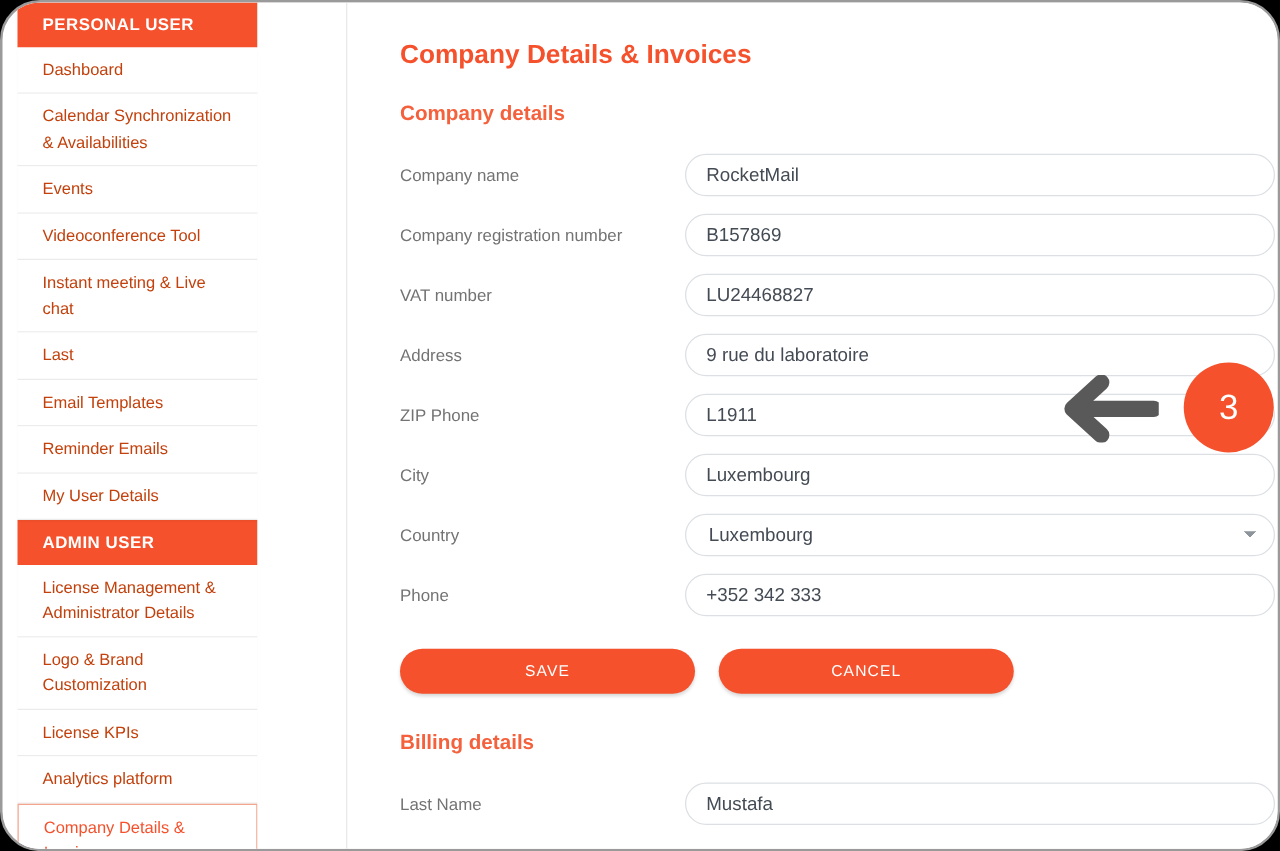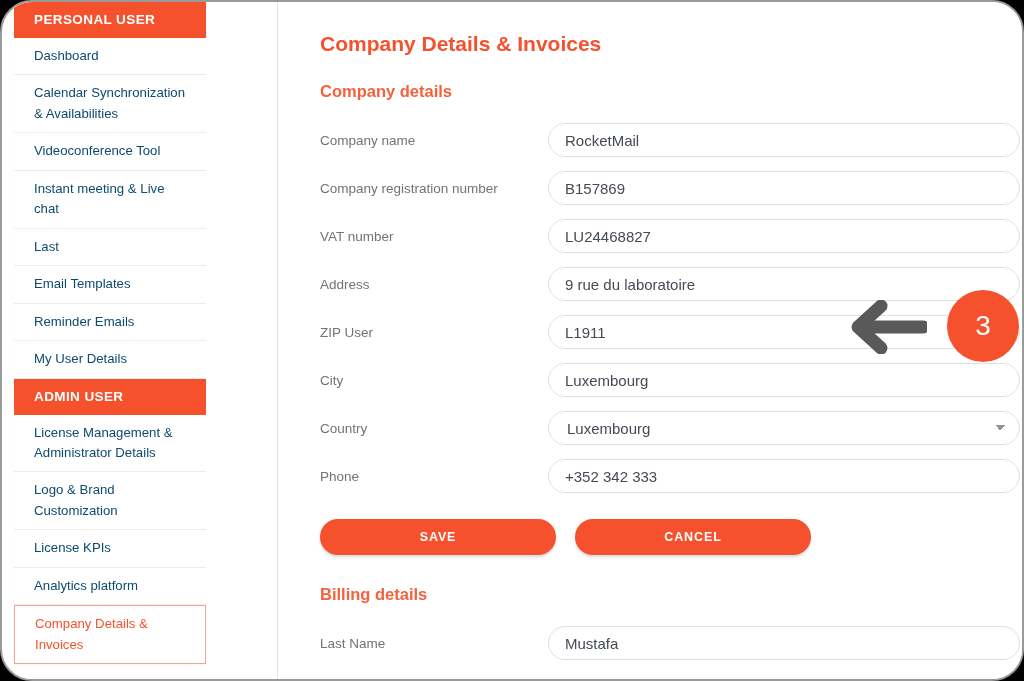--- a/index.html
+++ b/index.html
@@ -46,21 +46,21 @@
     white-space: nowrap;
   }
 
   .side-item {
     position: relative;
     min-height: 37px;
     display: flex;
     align-items: center;
     padding: 8px 14px 8px 20px;
     font-size: 13.2px;
-    color: #0c4a6e;
+    color: #c2410c;
     line-height: 1.55;
     background: #ffffff;
     border-bottom: 1px solid #ececec;
     box-shadow: 0 1px 2px rgba(0,0,0,0.05);
   }
 
   .side-item.selected {
     color: #F4512C;
     border: 1px solid #F4A58E;
     border-bottom: 1px solid #F4A58E;
@@ -164,21 +164,21 @@
 
   .pill-button {
     width: 236px;
     height: 36px;
     border: none;
     border-radius: 20px;
     background: #F4512C;
     color: #ffffff;
     font-family: "Liberation Sans", sans-serif;
     font-size: 12.5px;
-    font-weight: bold;
+    font-weight: normal;
     letter-spacing: 0.9px;
     cursor: pointer;
     box-shadow: 0 2px 3px rgba(0,0,0,0.16);
   }
 
   
   #annotation-arrow {
     position: absolute;
     left: 845px;
     top: 298px;
@@ -209,20 +209,23 @@
 
   <nav id="sidebar">
       <div class="side-section"><span>PERSONAL USER</span></div>
       <div class="side-item">
         <span>Dashboard</span>
       </div>
       <div class="side-item">
         <span>Calendar Synchronization &amp; Availabilities</span>
       </div>
       <div class="side-item">
+        <span>Events</span>
+      </div>
+      <div class="side-item">
         <span>Videoconference Tool</span>
       </div>
       <div class="side-item">
         <span>Instant meeting &amp; Live chat</span>
       </div>
       <div class="side-item">
         <span>Last</span>
       </div>
       <div class="side-item">
         <span>Email Templates</span>
@@ -271,21 +274,21 @@
         </div>
         <div class="form-row">
           <label class="form-label">VAT number</label>
           <input type="text" class="form-field" value="LU24468827" style="">
         </div>
         <div class="form-row">
           <label class="form-label">Address</label>
           <input type="text" class="form-field" value="9 rue du laboratoire" style="">
         </div>
         <div class="form-row">
-          <label class="form-label">ZIP User</label>
+          <label class="form-label">ZIP Phone</label>
           <input type="text" class="form-field" value="L1911" style="">
         </div>
         <div class="form-row">
           <label class="form-label">City</label>
           <input type="text" class="form-field" value="Luxembourg" style="">
         </div>
         <div class="form-row">
           <label class="form-label">Country</label>
           <select class="form-field"><option>Luxembourg</option></select>
         </div>

